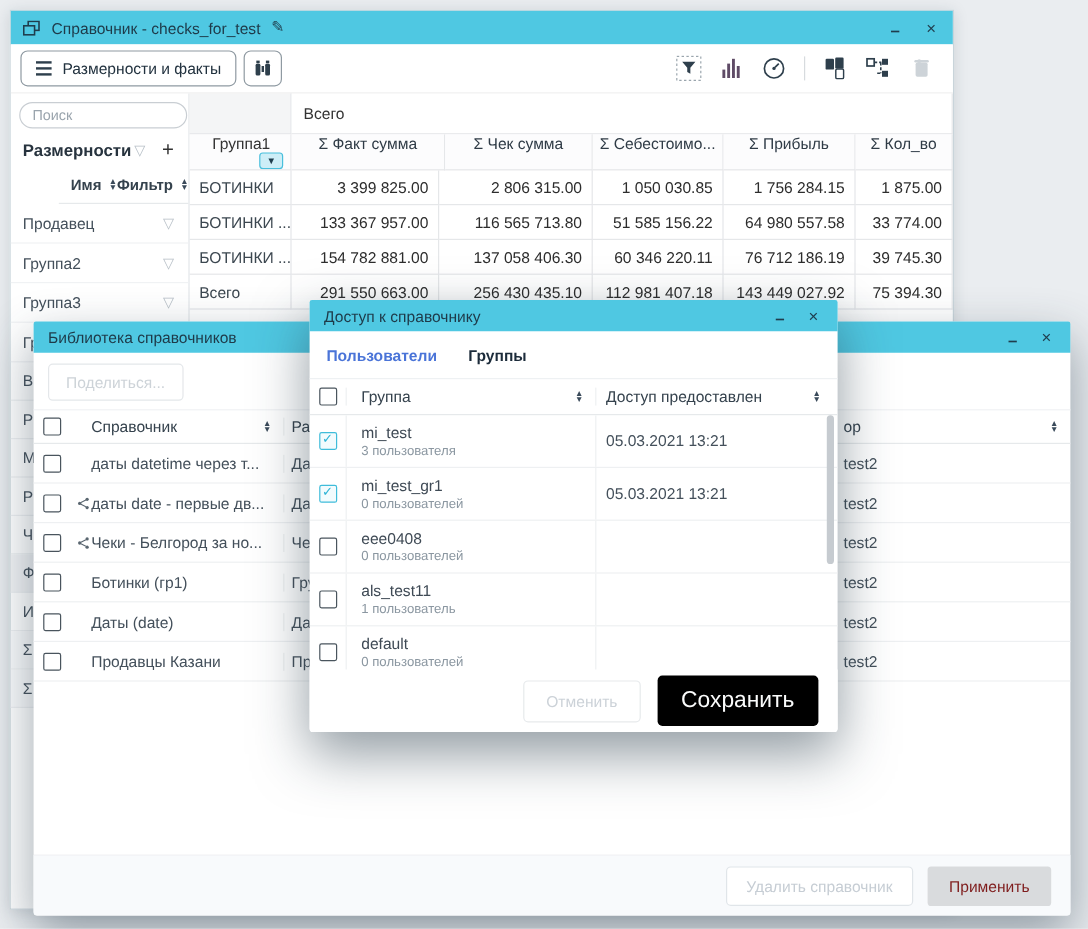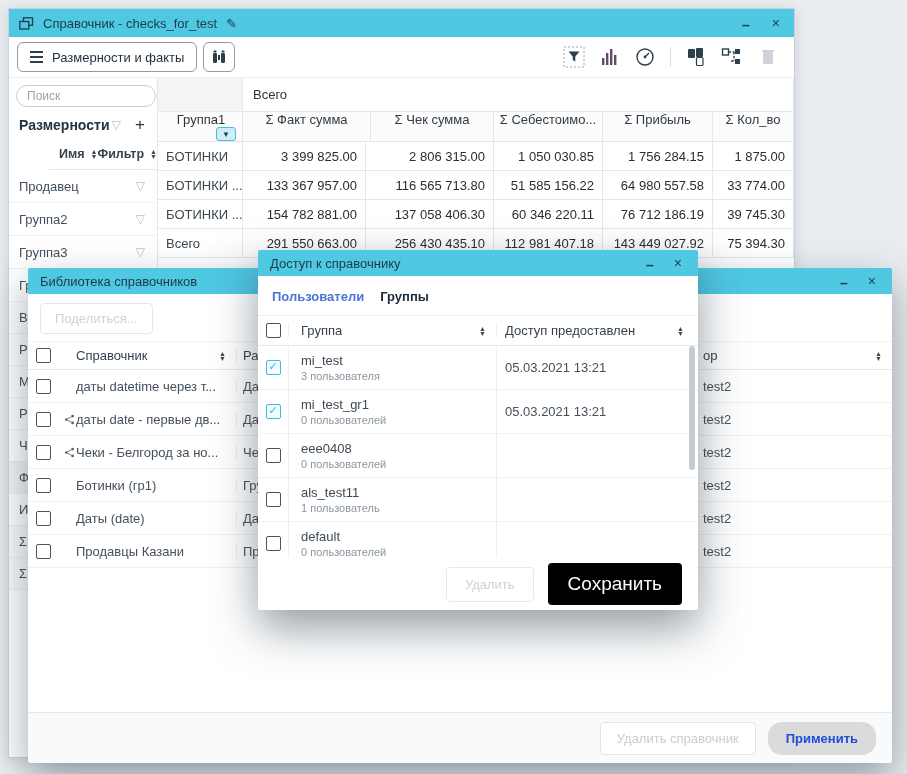--- a/index.html
+++ b/index.html
@@ -79,25 +79,25 @@
   .lname .pad{width:14px;flex:0 0 auto;display:flex;align-items:center;justify-content:center;}
   .lname .arr{margin-left:auto;padding-right:10px;}
   .ldim{flex:1;display:flex;align-items:center;padding-left:6px;border-left:1px solid #eef0f2;}
   .lauthor{width:196px;display:flex;align-items:center;padding-left:6px;border-left:1px solid #eef0f2;box-sizing:border-box;}
   .lauthor .arr{margin-left:auto;padding-right:10px;}
   .lib-row{display:flex;align-items:center;height:32px;border-bottom:1px solid #eef0f2;font-size:13px;color:#44505b;}
   .share-ic{visibility:hidden;}
   .lib-row.shared .share-ic{visibility:visible;}
   .lib-footer{position:absolute;left:0;right:0;bottom:0;height:50px;background:#f8fafc;border-top:1px solid #e6e9eb;display:flex;align-items:center;justify-content:flex-end;gap:12px;padding-right:16px;border-radius:0 0 3px 3px;}
   .btn-del{border:1px solid #e0e5e9;color:#c6cdd4;background:#fff;border-radius:4px;padding:8px 16px;font-size:13px;font-family:inherit;}
-  .btn-apply{border:none;background:#d9dbdd;color:#1d4ed8;border-radius:14px;padding:9px 18px;font-size:13px;font-family:inherit;font-weight:bold;}
+  .btn-apply{border:none;background:#d9dbdd;color:#7f1d1d;border-radius:3px;padding:9px 18px;font-size:13px;font-family:inherit;}
 
   
   .access-modal{position:absolute;left:258px;top:250px;width:440px;height:360px;background:#fff;z-index:20;box-shadow:0 18px 45px rgba(35,55,70,.5);border-radius:3px;}
-  .acc-tabs{display:flex;gap:16px;padding:13px 14px 11px 14px;font-size:13px;font-weight:700;}
+  .acc-tabs{display:flex;gap:26px;padding:13px 14px 11px 14px;font-size:13px;font-weight:700;}
   .tab-users{color:#4a74d8;}
   .tab-groups{color:#1c2b3a;}
   .acc-head{display:flex;align-items:center;height:29px;border-top:1px solid #eef1f3;border-bottom:1px solid #e6e9eb;font-size:13px;color:#35424d;}
   .acb{width:30px;display:flex;justify-content:center;align-items:center;}
   .agroup{width:208px;display:flex;align-items:center;padding-left:12px;box-sizing:border-box;border-left:1px solid #eef0f2;}
   .agroup .arr{margin-left:auto;padding-right:10px;}
   .agranted{width:196px;display:flex;align-items:center;padding-left:8px;box-sizing:border-box;border-left:1px solid #eef0f2;}
   .agranted .arr{margin-left:auto;padding-right:8px;}
   .acc-rows{height:213px;overflow:hidden;position:relative;}
   .acc-row{display:flex;height:44px;border-bottom:1px solid #eef0f2;box-sizing:border-box;}
@@ -531,18 +531,18 @@
           <span class="aname">default</span>
           <span class="asub">0 пользователей</span>
         </span>
         <span class="agranted">
             <span class="agval"></span>
           </span>
       </div>
     </div>
     <div class="acc-scroll"></div>
     <div class="acc-footer">
-      <button class="btn-cancel">Удалить</button>
+      <button class="btn-cancel">Отменить</button>
       <button class="btn-save">Сохранить</button>
     </div>
   </div>
 
 </div>
 
 </body></html>

